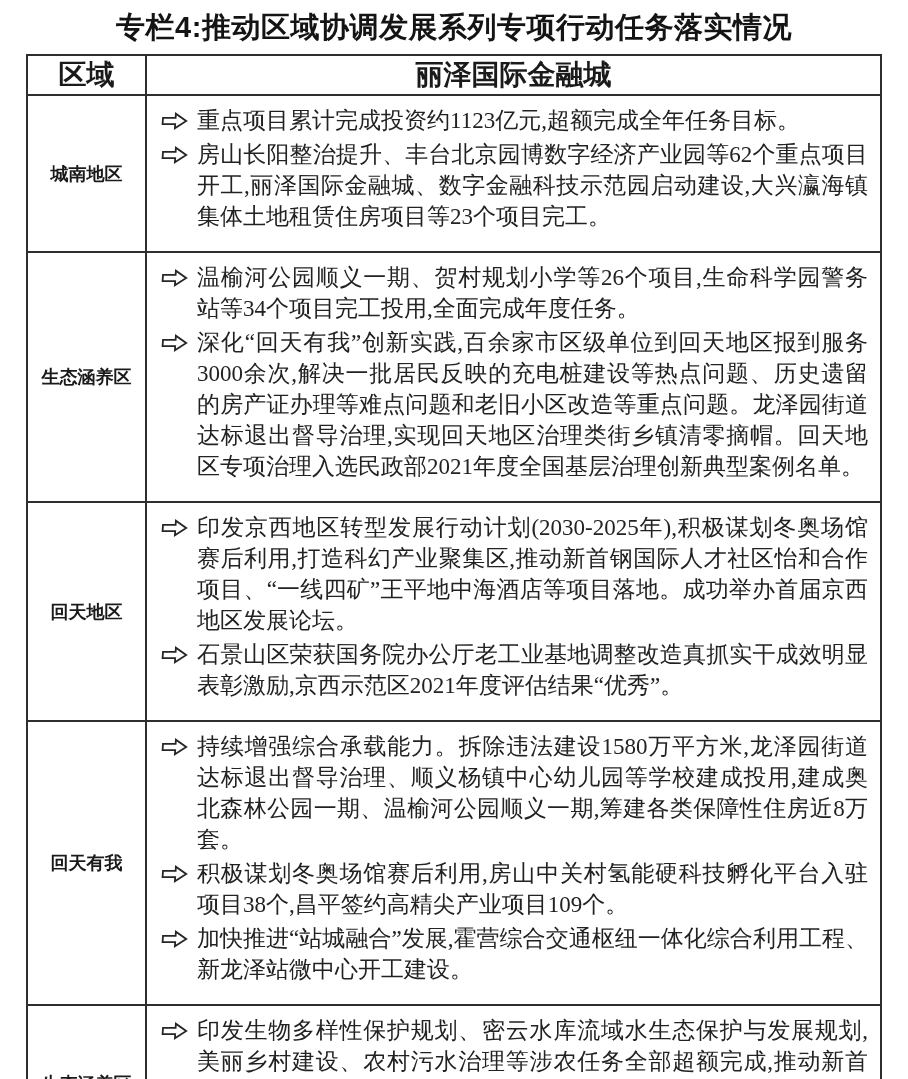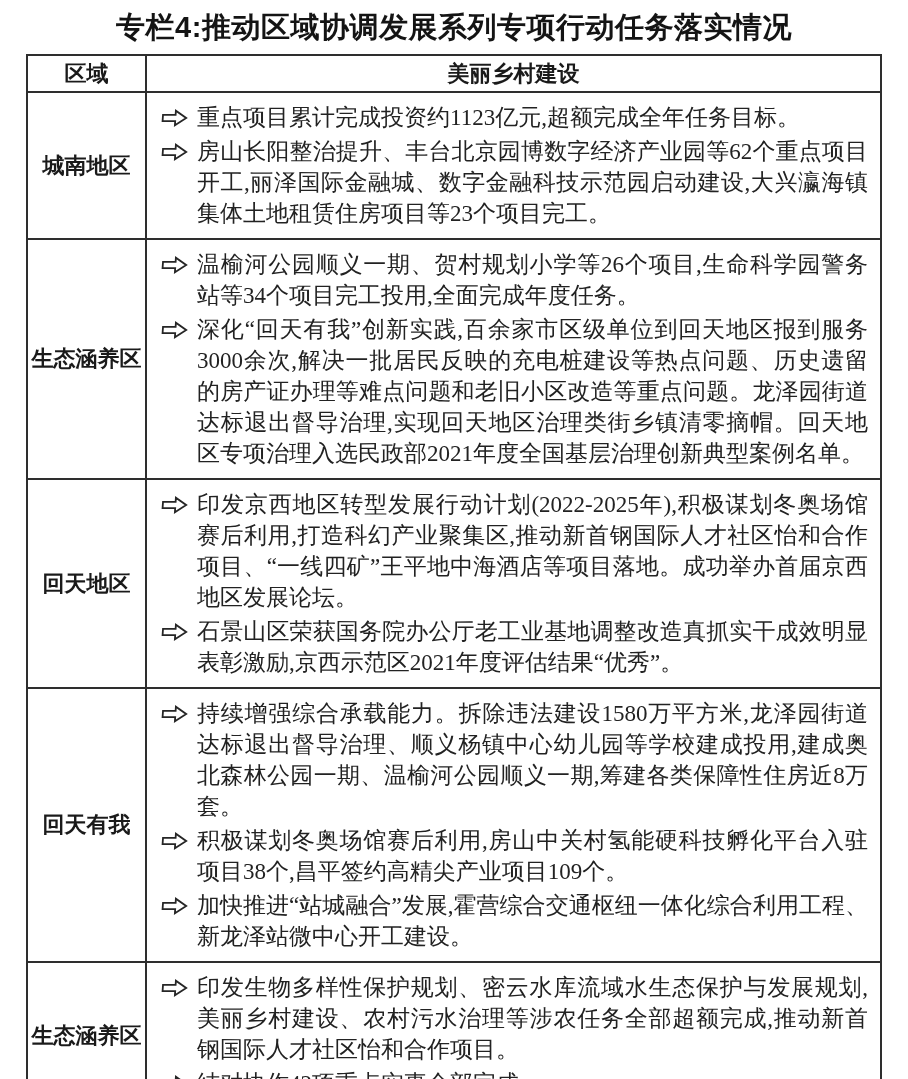--- a/index.html
+++ b/index.html
@@ -31,39 +31,39 @@
     width: 856px;
     margin: 9px auto 0 auto;
     background: #ffffff;
   }
   col.c1 { width: 119px; }
   .tbl th, .tbl td {
     border: 2px solid #2e2e2e;
   }
   .tbl thead th {
     height: 37px;
-    font-size: 22px;
+    font-size: 28px;
     font-weight: bold;
     text-align: center;
     vertical-align: middle;
     color: #1a1a1a;
     font-family: Liberation Mono, monospace;
   }
   td.region {
     text-align: center;
     vertical-align: middle;
-    font-size: 22px;
+    font-size: 18px;
     font-weight: bold;
     color: #1a1a1a;
     font-family: "Liberation Sans", sans-serif;
     padding: 0 1px;
   }
   td.items {
     vertical-align: middle;
-    padding: 6px 12px 6px 12px;
+    padding: 6px 12px 16px 12px;
   }
   .bullet {
     display: flex;
     align-items: flex-start;
     margin: 3px 0;
   }
   .bullet .arrow {
     flex: 0 0 27px;
     width: 27px;
     height: 20px;
@@ -86,21 +86,21 @@
   <h1 class="title">专栏4:推动区域协调发展系列专项行动任务落实情况</h1>
 
   <table class="tbl">
     <colgroup>
       <col class="c1">
       <col class="c2">
     </colgroup>
     <thead>
       <tr>
         <th>区域</th>
-        <th>美丽乡村建设</th>
+        <th>丽泽国际金融城</th>
       </tr>
     </thead>
     <tbody id="rows">
         <tr>
           <td class="region">城南地区</td>
           <td class="items">
             <div class="bullet">
               <svg class="arrow" viewBox="0 0 30 22">
                 <path d="M2 7.5 L16 7.5 L16 3 L28 11 L16 19 L16 14.5 L2 14.5 Z" fill="#ffffff" stroke="#262626" stroke-width="2" stroke-linejoin="miter"></path>
               </svg>
@@ -131,21 +131,21 @@
             </div>
           </td>
         </tr>
         <tr>
           <td class="region">回天地区</td>
           <td class="items">
             <div class="bullet">
               <svg class="arrow" viewBox="0 0 30 22">
                 <path d="M2 7.5 L16 7.5 L16 3 L28 11 L16 19 L16 14.5 L2 14.5 Z" fill="#ffffff" stroke="#262626" stroke-width="2" stroke-linejoin="miter"></path>
               </svg>
-              <span class="txt">印发京西地区转型发展行动计划(2022-2025年),积极谋划冬奥场馆赛后利用,打造科幻产业聚集区,推动新首钢国际人才社区怡和合作项目、“一线四矿”王平地中海酒店等项目落地。成功举办首届京西地区发展论坛。</span>
+              <span class="txt">印发京西地区转型发展行动计划(2030-2025年),积极谋划冬奥场馆赛后利用,打造科幻产业聚集区,推动新首钢国际人才社区怡和合作项目、“一线四矿”王平地中海酒店等项目落地。成功举办首届京西地区发展论坛。</span>
             </div>
             <div class="bullet">
               <svg class="arrow" viewBox="0 0 30 22">
                 <path d="M2 7.5 L16 7.5 L16 3 L28 11 L16 19 L16 14.5 L2 14.5 Z" fill="#ffffff" stroke="#262626" stroke-width="2" stroke-linejoin="miter"></path>
               </svg>
               <span class="txt">石景山区荣获国务院办公厅老工业基地调整改造真抓实干成效明显表彰激励,京西示范区2021年度评估结果“优秀”。</span>
             </div>
           </td>
         </tr>
         <tr>

